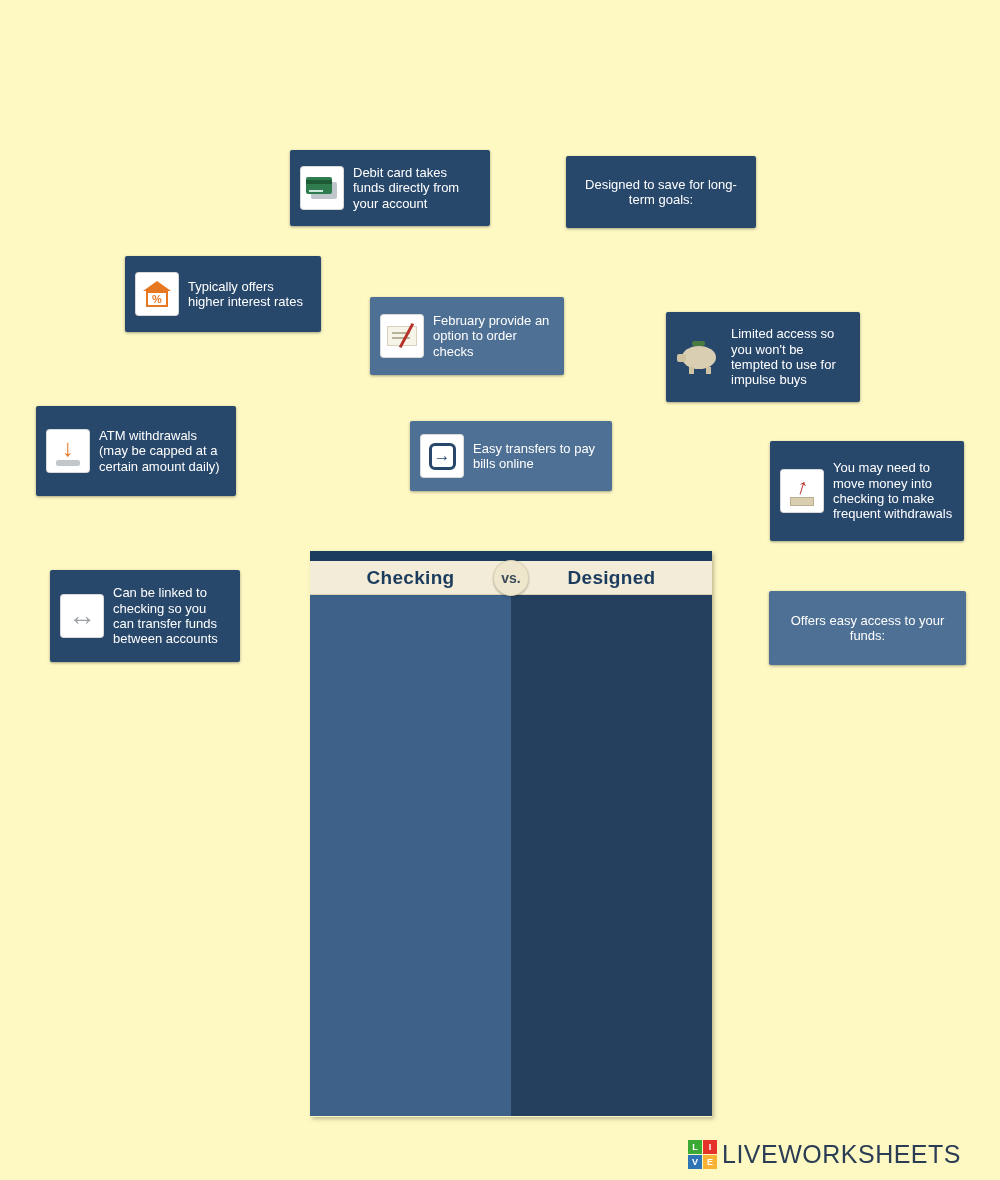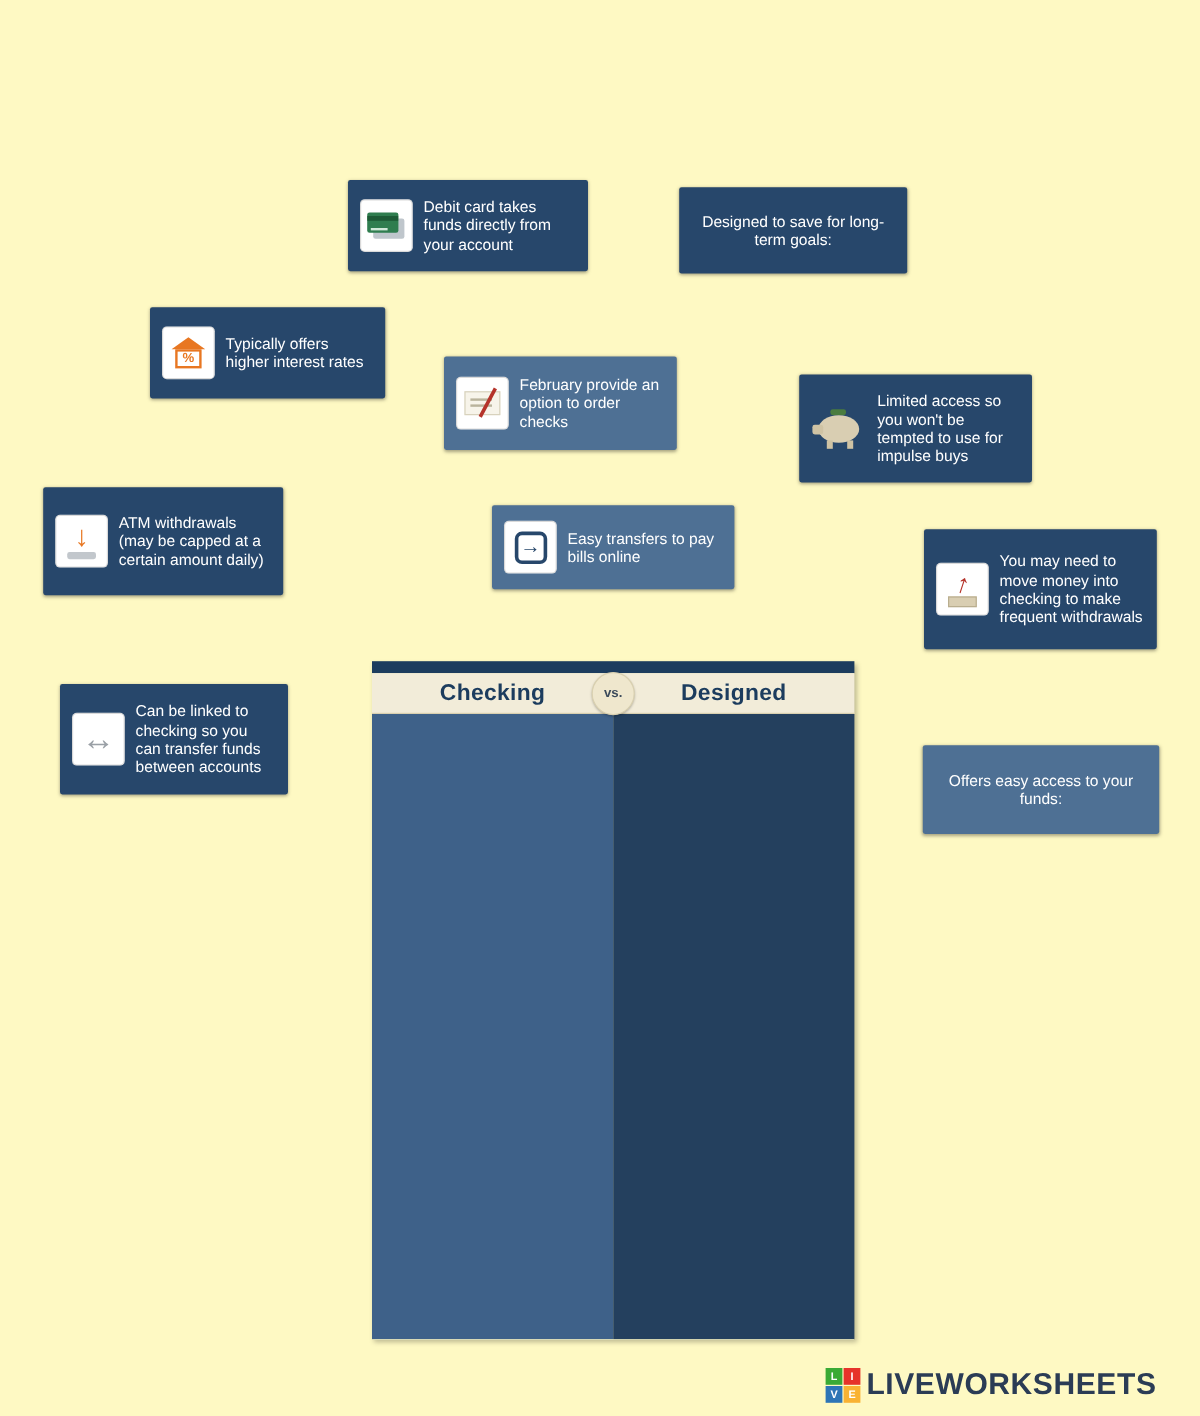--- a/index.html
+++ b/index.html
@@ -79,32 +79,32 @@
   
   .table{position:absolute;left:310px;top:537px;width:402px;height:566px;
          box-shadow:2px 2px 4px rgba(0,0,0,.25);margin-top:14px;}
   .table-topstrip{height:10px;background:var(--navy,#1c3c5e);}
   .table-header{position:relative;height:34px;background:var(--header-cream,#f2ecd9);
                 display:flex;align-items:center;border-bottom:1px solid #d9d0b0;}
   .th{flex:1;text-align:center;color:var(--navy,#1c3c5e);font-size:19px;font-weight:bold;letter-spacing:.3px;}
   .vs-circle{position:absolute;left:50%;top:50%;transform:translate(-50%,-50%);
              width:36px;height:36px;border-radius:50%;background:#efe7cd;border:1px solid #d9d0b0;
              display:flex;align-items:center;justify-content:center;
-             color:#3b4a5a;font-size:11px;font-weight:bold;box-shadow:0 1px 2px rgba(0,0,0,.25);}
+             color:#3b4a5a;font-size:14px;font-weight:bold;box-shadow:0 1px 2px rgba(0,0,0,.25);}
   .table-cols{display:flex;height:521px;}
   .col{flex:1;}
   .col.checking{background:var(--col-checking,#3e6189);}
   .col.savings{background:var(--col-savings,#24405e);}
 
   
   .logo{position:absolute;left:688px;top:1140px;display:flex;align-items:center;}
   .logo-icon{display:grid;grid-template-columns:14px 14px;grid-template-rows:14px 14px;gap:1px;margin-right:5px;}
   .logo-sq{display:flex;align-items:center;justify-content:center;color:#fff;font-size:9px;font-weight:bold;}
   .sq-l{background:#3aaa35;}.sq-i{background:#e6332a;}.sq-v{background:#2e75b6;}.sq-e{background:#f9b233;}
-  .logo-text{font-size:25px;font-weight:bold;color:#2b3c55;letter-spacing:.5px;}
+  .logo-text{font-size:25px;font-weight:normal;color:#2b3c55;letter-spacing:.5px;}
 </style>
 </head>
 <body>
 
 <div class="canvas">
 
   <div class="card dark" style="left:290px;top:150px;width:200px;height:76px;">
     <div class="icon-box">
       <div class="ic-debit">
           <div class="cc-back"></div>
@@ -184,21 +184,21 @@
     <div class="card-text">You may need to move money into checking to make frequent withdrawals</div>
   </div>
 
   <div class="card dark" style="left:50px;top:570px;width:190px;height:92px;">
     <div class="icon-box">
       <div class="ic-link"><span>↔</span></div>
     </div>
     <div class="card-text">Can be linked to checking so you can transfer funds between accounts</div>
   </div>
 
-  <div class="card light centered" style="left:769px;top:621px;width:197px;height:74px;">
+  <div class="card light centered" style="left:769px;top:591px;width:197px;height:74px;">
     <div class="card-text">Offers easy access to your funds:</div>
   </div>
 
   <div class="table">
     <div class="table-topstrip"></div>
     <div class="table-header">
       <div class="th">Checking</div>
       <div class="th">Designed</div>
       <div class="vs-circle">vs.</div>
     </div>

